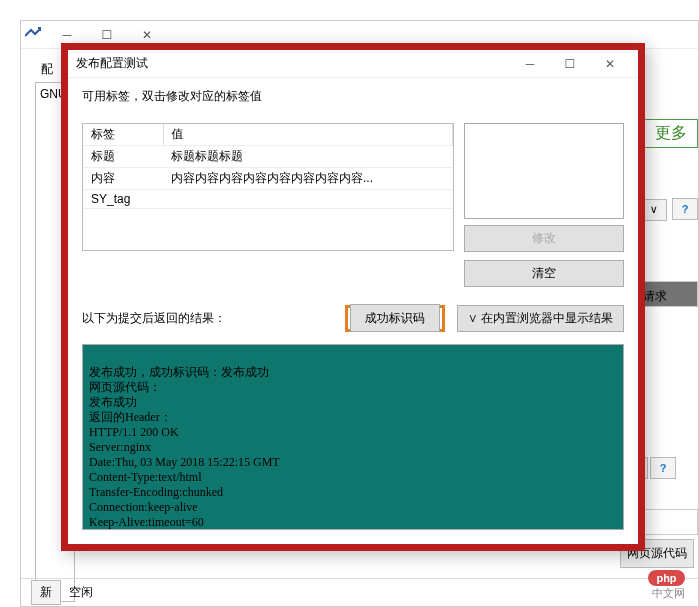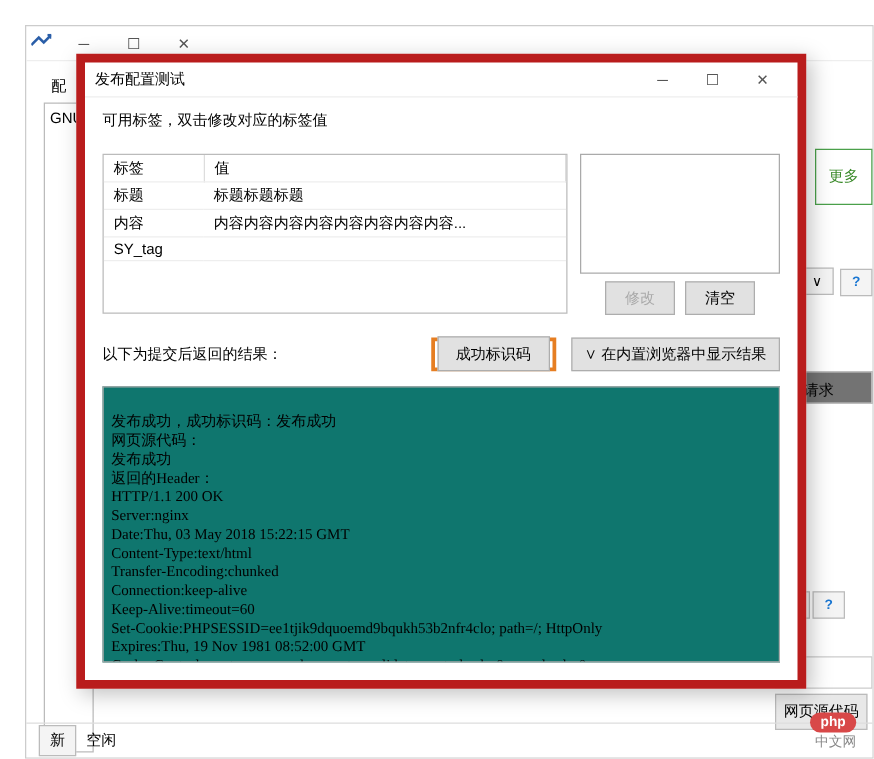--- a/index.html
+++ b/index.html
@@ -55,22 +55,22 @@
       position: absolute;
       right: 0;
       top: 70px;
       width: 78px;
     }
     .green-btn {
       display: inline-block;
       border: 1px solid #4aa04a;
       background: #fff;
       color: #3a8a2a;
-      padding: 13px 10px;
-      font-size: 12px;
+      padding: 3px 10px;
+      font-size: 16px;
     }
     .side-buttons { margin-top: 50px; }
     .mini-btn {
       width: 26px; height: 22px;
       border: 1px solid #bbb;
       display: inline-flex;
       align-items: center; justify-content: center;
       background: #f4f4f4;
       font-size: 11px;
       margin-left: 2px;
@@ -191,21 +191,21 @@
       width: 160px;
       display: flex;
       flex-direction: column;
       gap: 6px;
     }
     .right-textarea {
       border: 1px solid #aaa;
       background: #fff;
       height: 96px;
     }
-    .right-buttons { display: flex; gap: 8px; justify-content: center; }
+    .right-buttons { display: flex; gap: 8px; justify-content: center; flex-direction: column; }
     .std-btn {
       border: 1px solid #adadad;
       background: #e1e1e1;
       padding: 4px 14px;
       font-size: 12px;
       min-width: 56px;
       text-align: center;
     }
     .std-btn.disabled { color: #aaa; }
     .mid-row {

